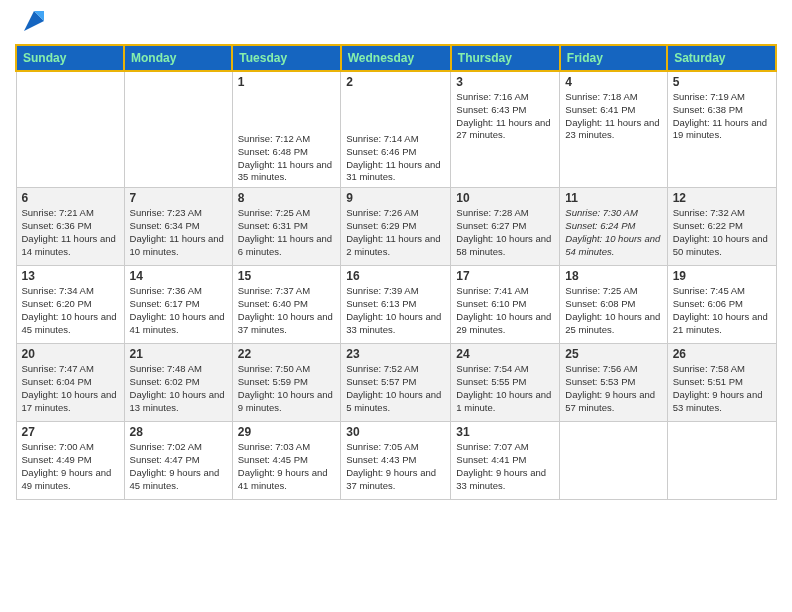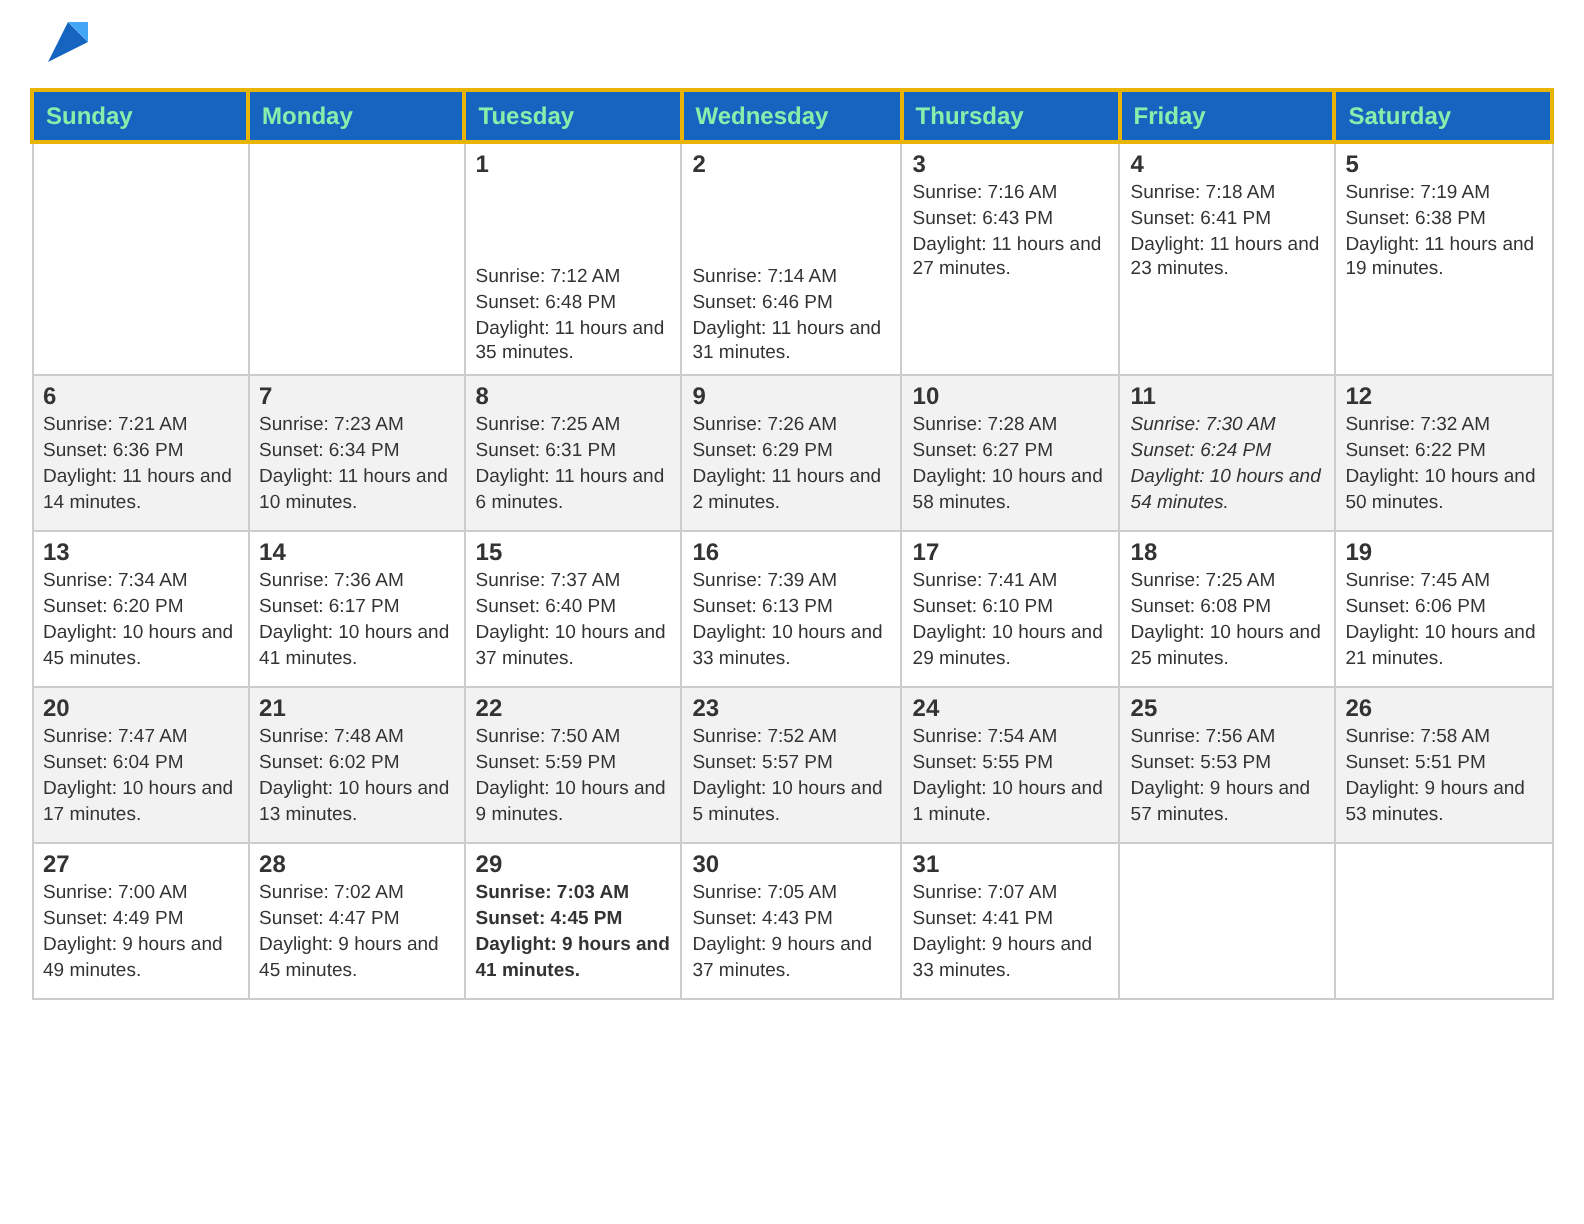--- a/index.html
+++ b/index.html
@@ -288,21 +288,21 @@
 Daylight: 9 hours and 49 minutes.</div>
           </td>
           <td>
             <span class="day-num">28</span>
             <div class="day-info" style="white-space: pre-line;">Sunrise: 7:02 AM
 Sunset: 4:47 PM
 Daylight: 9 hours and 45 minutes.</div>
           </td>
           <td>
             <span class="day-num">29</span>
-            <div class="day-info" style="white-space: pre-line; font-weight: bold;">Sunrise: 7:03 AM
+            <div class="day-info" style="white-space: pre-line;">Sunrise: 7:03 AM
 Sunset: 4:45 PM
 Daylight: 9 hours and 41 minutes.</div>
           </td>
           <td>
             <span class="day-num">30</span>
             <div class="day-info" style="white-space: pre-line;">Sunrise: 7:05 AM
 Sunset: 4:43 PM
 Daylight: 9 hours and 37 minutes.</div>
           </td>
           <td>

